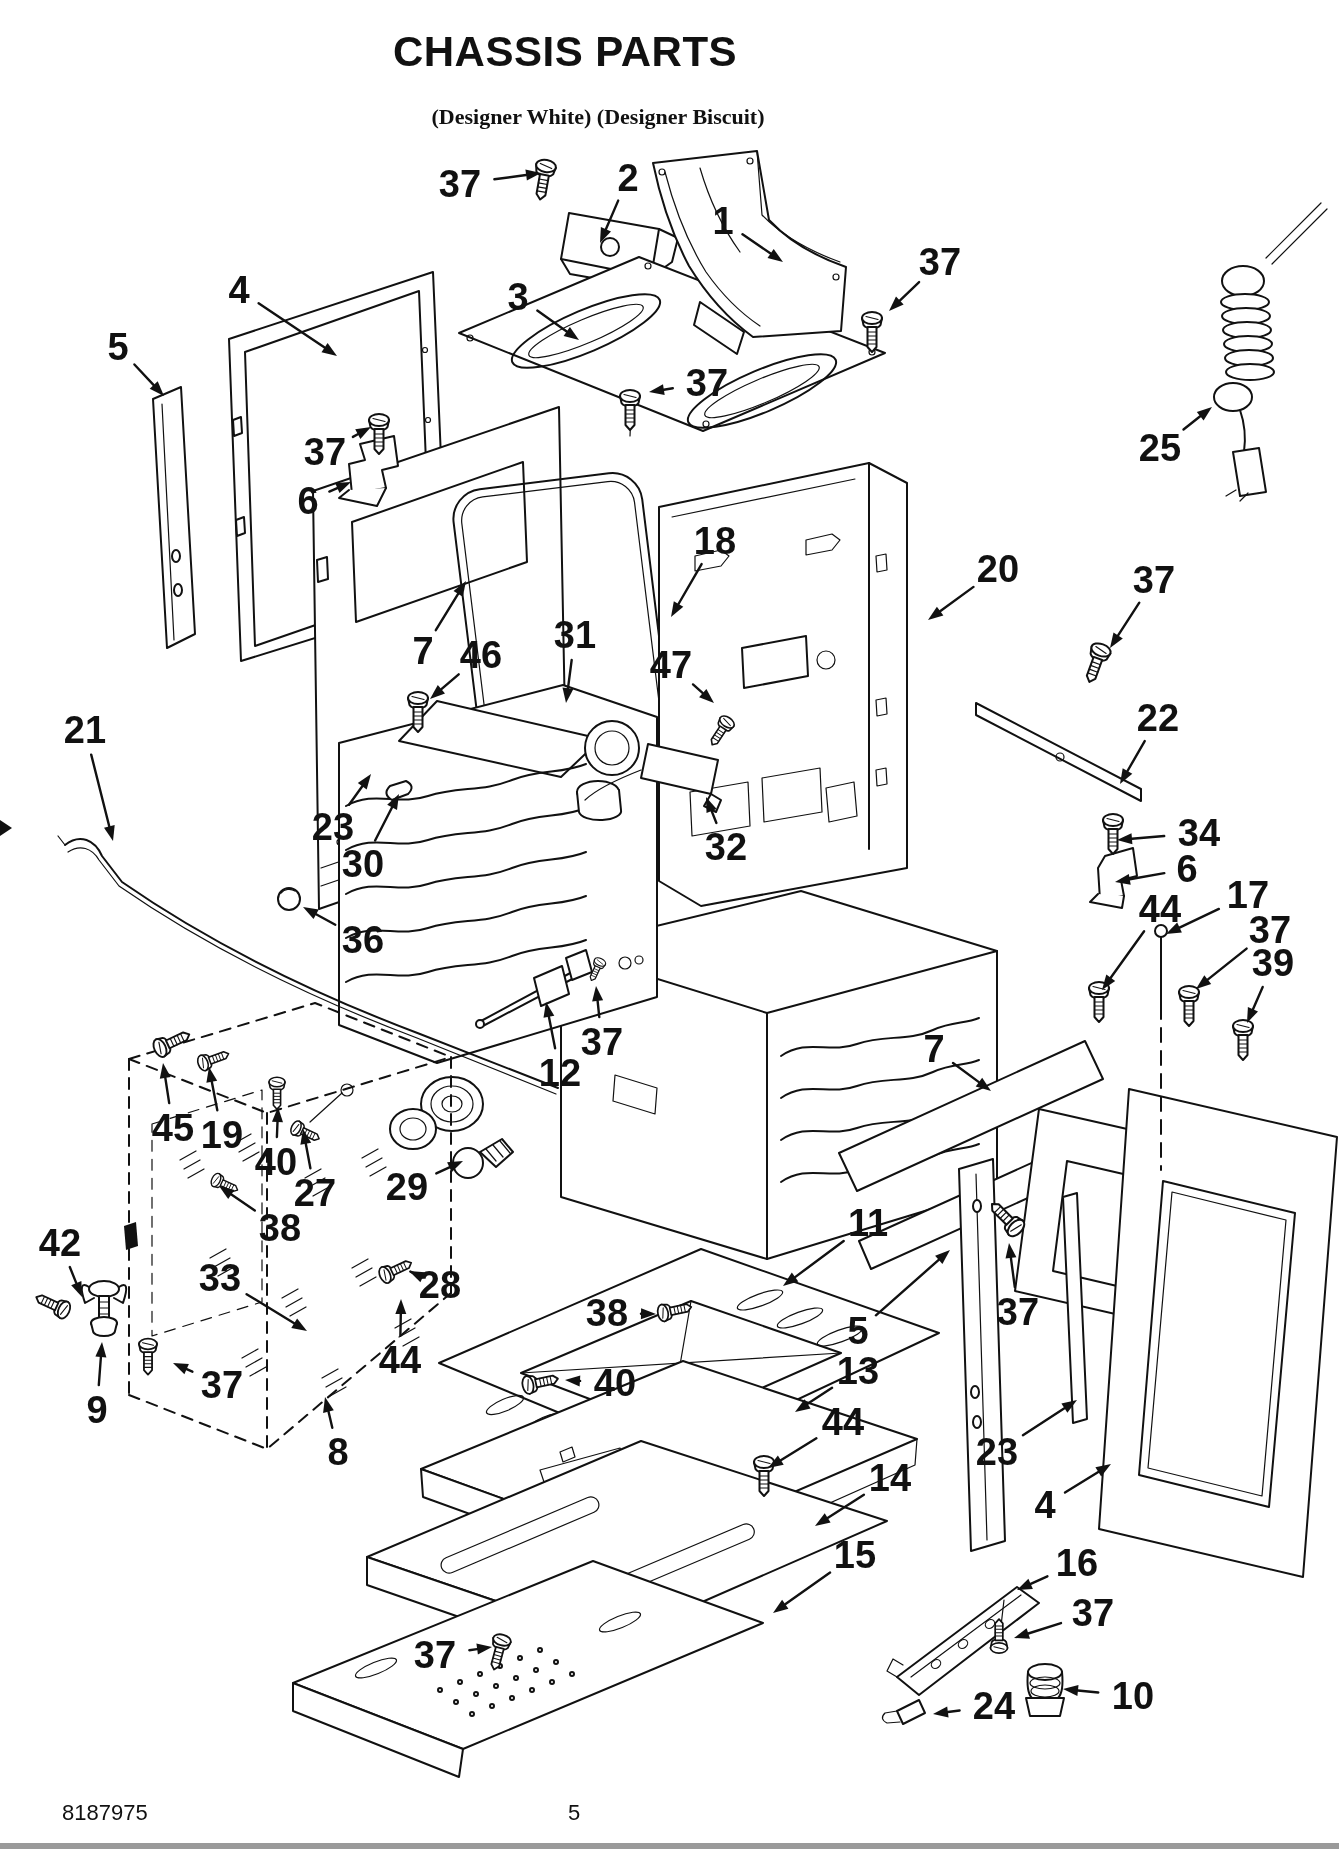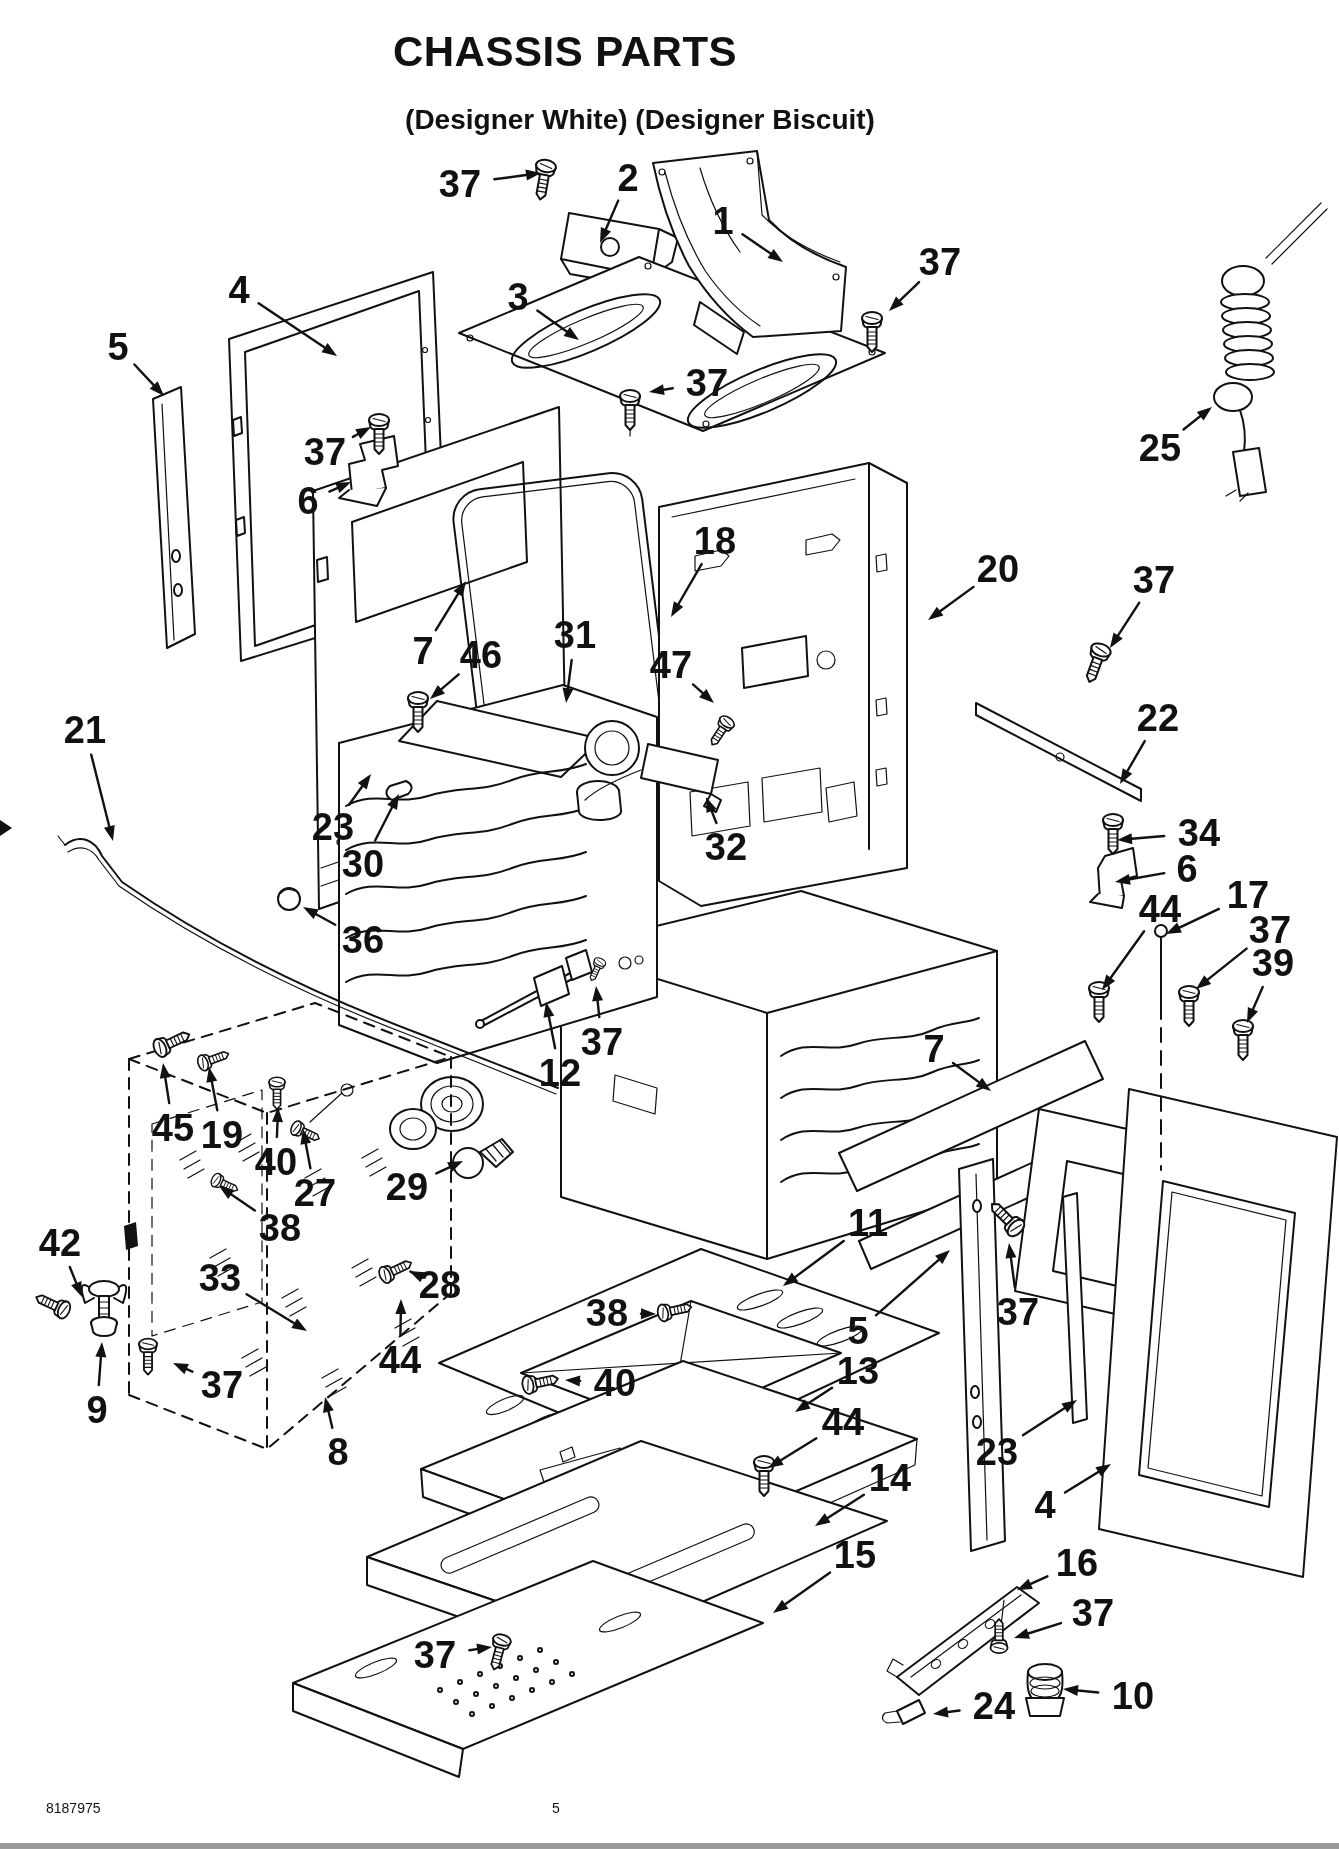--- a/index.html
+++ b/index.html
@@ -2,22 +2,22 @@
 <html style="--ink: #111111; --paper: #ffffff;"><head>
 <meta charset="utf-8">
 <style>
   :root{ --ink:#111111; --paper:#ffffff; }
   html,body{margin:0;padding:0;background:#9a9a9a;}
   .page{position:relative;width:1339px;height:1843px;background:var(--paper);
         font-family:"Liberation Sans", sans-serif;color:var(--ink);margin:0 auto;overflow:hidden;}
   .hdr{position:absolute;transform:translateX(-50%);font-weight:bold;white-space:nowrap;}
   .title{top:28px;left:565px;font-size:42px;letter-spacing:.5px;}
   .sub1{top:78px;left:572px;font-size:22px;}
-  .sub2{top:104px;left:640px;font-size:28px;}
-  .ftr{position:absolute;font-size:14px;}
+  .sub2{top:104px;left:598px;font-size:22px;font-family:Liberation Serif, serif;}
+  .ftr{position:absolute;font-size:22px;margin-left:16px;}
   .ftr-left{left:46px;top:1800px;}
   .ftr-page{left:552px;top:1800px;}
   svg.diagram{position:absolute;left:0;top:0;}
   .diagram path,.diagram line,.diagram ellipse,.diagram circle,.diagram rect,.diagram polyline{
      stroke:var(--ink);stroke-width:2;fill:none;stroke-linecap:round;stroke-linejoin:round;}
   .diagram .fw{fill:#ffffff;}
   .diagram .fi{fill:var(--ink);stroke:none;}
   .diagram .thin{stroke-width:1.2;}
   .diagram .dash{stroke-dasharray:11 8;}
   .diagram .dashdot{stroke-dasharray:14 9;}

